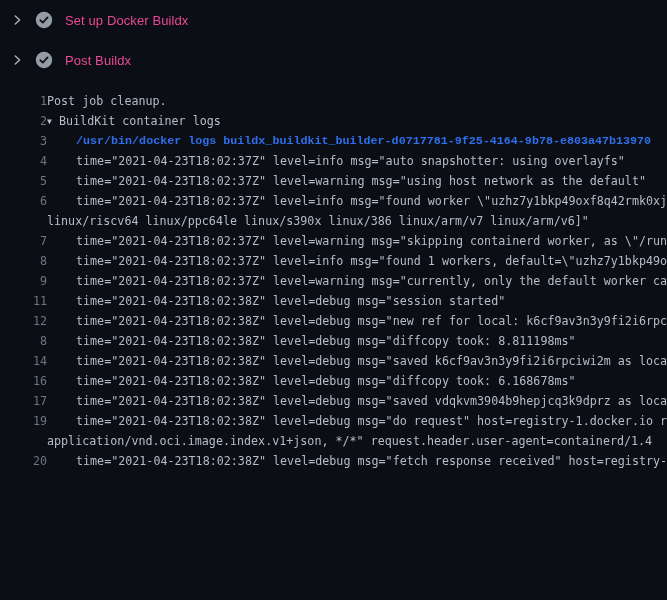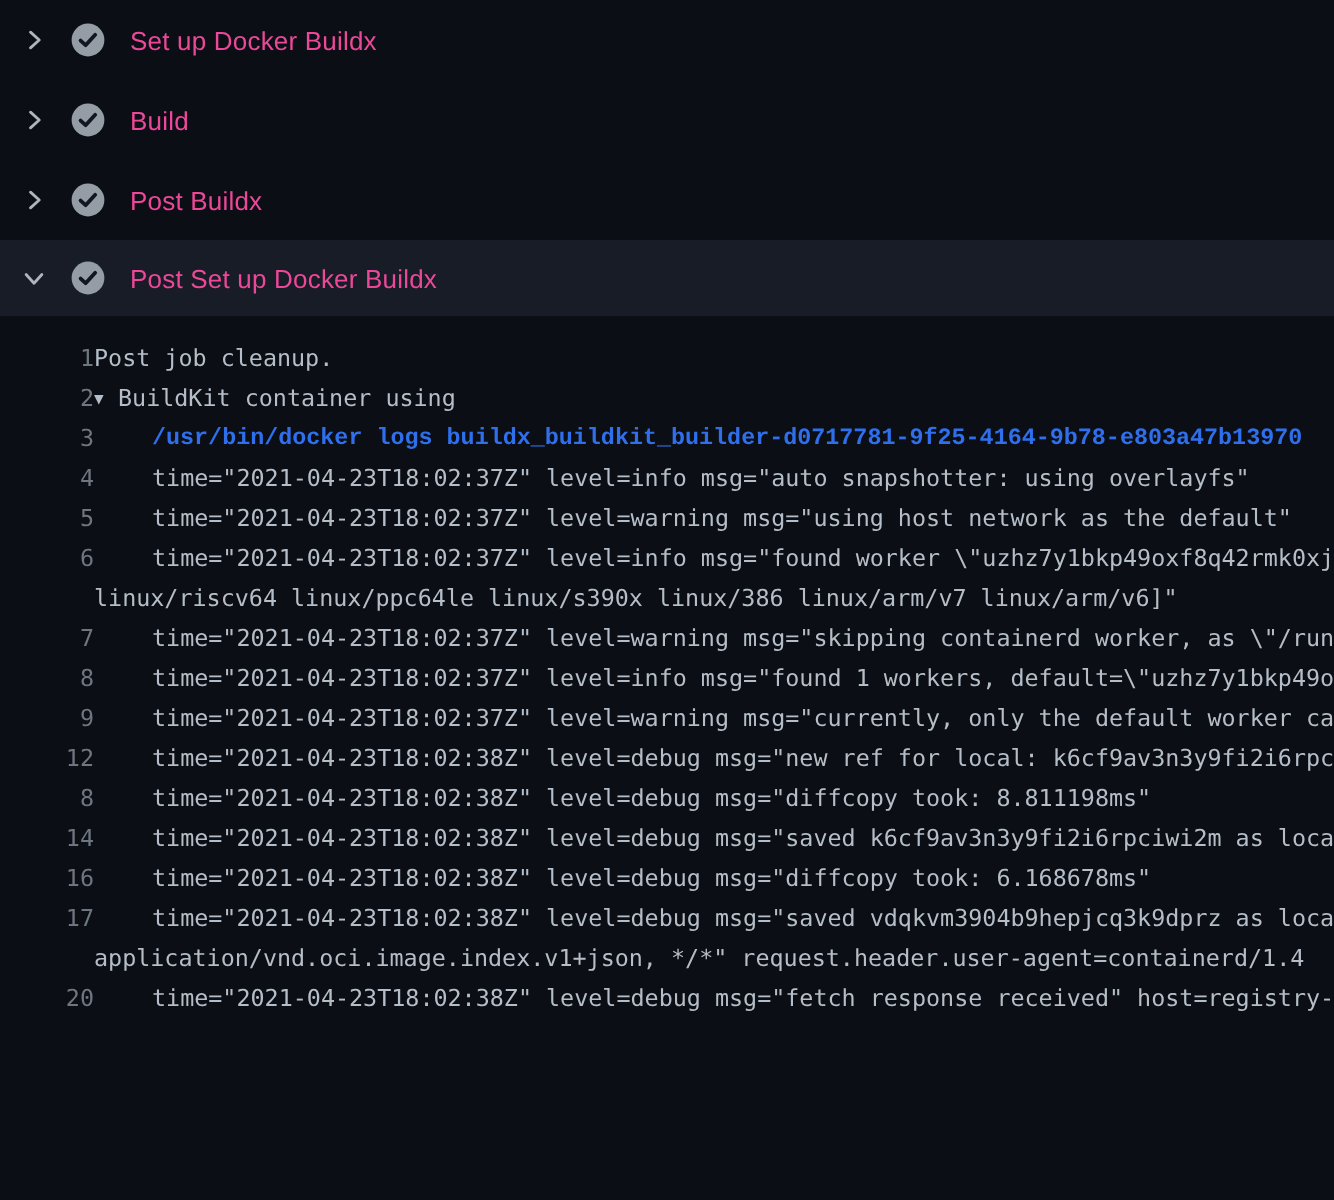--- a/index.html
+++ b/index.html
@@ -60,78 +60,52 @@
     </span>
     <span class="check">
       <svg width="18" height="18" viewBox="0 0 18 18">
           <circle cx="9" cy="9" r="8.2" fill="#949da6"></circle>
           <path d="M5.3 9.3 L7.8 11.6 L12.6 6.4" fill="none" stroke="#12161d" stroke-width="1.9" stroke-linecap="round" stroke-linejoin="round"></path>
         </svg>
     </span>
     <span class="step-label">Set up Docker Buildx</span>
   </div>
 
-  <div class="step-row">
-    <span class="chev">
-      <svg width="14" height="14" viewBox="0 0 16 16">
-          <path d="M6 3.5 L11 8 L6 12.5" fill="none" stroke="#adb5bd" stroke-width="1.6" stroke-linecap="round" stroke-linejoin="round"></path>
-        </svg>
-    </span>
-    <span class="check">
-      <svg width="18" height="18" viewBox="0 0 18 18">
-          <circle cx="9" cy="9" r="8.2" fill="#949da6"></circle>
-          <path d="M5.3 9.3 L7.8 11.6 L12.6 6.4" fill="none" stroke="#12161d" stroke-width="1.9" stroke-linecap="round" stroke-linejoin="round"></path>
-        </svg>
-    </span>
-    <span class="step-label">Build</span>
-  </div>
 
   <div class="step-row">
     <span class="chev">
       <svg width="14" height="14" viewBox="0 0 16 16">
           <path d="M6 3.5 L11 8 L6 12.5" fill="none" stroke="#adb5bd" stroke-width="1.6" stroke-linecap="round" stroke-linejoin="round"></path>
         </svg>
     </span>
     <span class="check">
       <svg width="18" height="18" viewBox="0 0 18 18">
           <circle cx="9" cy="9" r="8.2" fill="#949da6"></circle>
           <path d="M5.3 9.3 L7.8 11.6 L12.6 6.4" fill="none" stroke="#12161d" stroke-width="1.9" stroke-linecap="round" stroke-linejoin="round"></path>
         </svg>
     </span>
     <span class="step-label">Post Buildx</span>
   </div>
 
-  <div class="step-row expanded">
-    <span class="chev">
-      <svg width="14" height="14" viewBox="0 0 16 16">
-          <path d="M3.5 6 L8 11 L12.5 6" fill="none" stroke="#adb5bd" stroke-width="1.6" stroke-linecap="round" stroke-linejoin="round"></path>
-        </svg>
-    </span>
-    <span class="check">
-      <svg width="18" height="18" viewBox="0 0 18 18">
-          <circle cx="9" cy="9" r="8.2" fill="#949da6"></circle>
-          <path d="M5.3 9.3 L7.8 11.6 L12.6 6.4" fill="none" stroke="#12161d" stroke-width="1.9" stroke-linecap="round" stroke-linejoin="round"></path>
-        </svg>
-    </span>
-    <span class="step-label">Post Set up Docker Buildx</span>
-  </div>
 
 </div>
 
 <div class="log" id="log">
     <div class="log-row"><span class="num">1</span><span class="txt indent0">Post job cleanup.</span></div>
-    <div class="log-row"><span class="num">2</span><span class="txt indent0"><span class="tri">▼</span><span>BuildKit container using</span></span></div>
+    <div class="log-row"><span class="num">2</span><span class="txt indent0"><span class="tri">▼</span><span>BuildKit container logs</span></span></div>
     <div class="log-row"><span class="num">3</span><span class="txt indent1 command">/usr/bin/docker logs buildx_buildkit_builder-d0717781-9f25-4164-9b78-e803a47b13970</span></div>
     <div class="log-row"><span class="num">4</span><span class="txt indent1">time="2021-04-23T18:02:37Z" level=info msg="auto snapshotter: using overlayfs"</span></div>
     <div class="log-row"><span class="num">5</span><span class="txt indent1">time="2021-04-23T18:02:37Z" level=warning msg="using host network as the default"</span></div>
     <div class="log-row"><span class="num">6</span><span class="txt indent1">time="2021-04-23T18:02:37Z" level=info msg="found worker \"uzhz7y1bkp49oxf8q42rmk0xj</span></div>
     <div class="log-row"><span class="num"></span><span class="txt indent0">linux/riscv64 linux/ppc64le linux/s390x linux/386 linux/arm/v7 linux/arm/v6]"</span></div>
     <div class="log-row"><span class="num">7</span><span class="txt indent1">time="2021-04-23T18:02:37Z" level=warning msg="skipping containerd worker, as \"/run</span></div>
     <div class="log-row"><span class="num">8</span><span class="txt indent1">time="2021-04-23T18:02:37Z" level=info msg="found 1 workers, default=\"uzhz7y1bkp49o</span></div>
     <div class="log-row"><span class="num">9</span><span class="txt indent1">time="2021-04-23T18:02:37Z" level=warning msg="currently, only the default worker ca</span></div>
+    <div class="log-row"><span class="num">11</span><span class="txt indent1">time="2021-04-23T18:02:38Z" level=debug msg="session started"</span></div>
     <div class="log-row"><span class="num">12</span><span class="txt indent1">time="2021-04-23T18:02:38Z" level=debug msg="new ref for local: k6cf9av3n3y9fi2i6rpc</span></div>
     <div class="log-row"><span class="num">8</span><span class="txt indent1">time="2021-04-23T18:02:38Z" level=debug msg="diffcopy took: 8.811198ms"</span></div>
     <div class="log-row"><span class="num">14</span><span class="txt indent1">time="2021-04-23T18:02:38Z" level=debug msg="saved k6cf9av3n3y9fi2i6rpciwi2m as loca</span></div>
     <div class="log-row"><span class="num">16</span><span class="txt indent1">time="2021-04-23T18:02:38Z" level=debug msg="diffcopy took: 6.168678ms"</span></div>
     <div class="log-row"><span class="num">17</span><span class="txt indent1">time="2021-04-23T18:02:38Z" level=debug msg="saved vdqkvm3904b9hepjcq3k9dprz as loca</span></div>
+    <div class="log-row"><span class="num">19</span><span class="txt indent1">time="2021-04-23T18:02:38Z" level=debug msg="do request" host=registry-1.docker.io r</span></div>
     <div class="log-row"><span class="num"></span><span class="txt indent0">application/vnd.oci.image.index.v1+json, */*" request.header.user-agent=containerd/1.4</span></div>
     <div class="log-row"><span class="num">20</span><span class="txt indent1">time="2021-04-23T18:02:38Z" level=debug msg="fetch response received" host=registry-</span></div>
   </div>
 
 </body></html>

